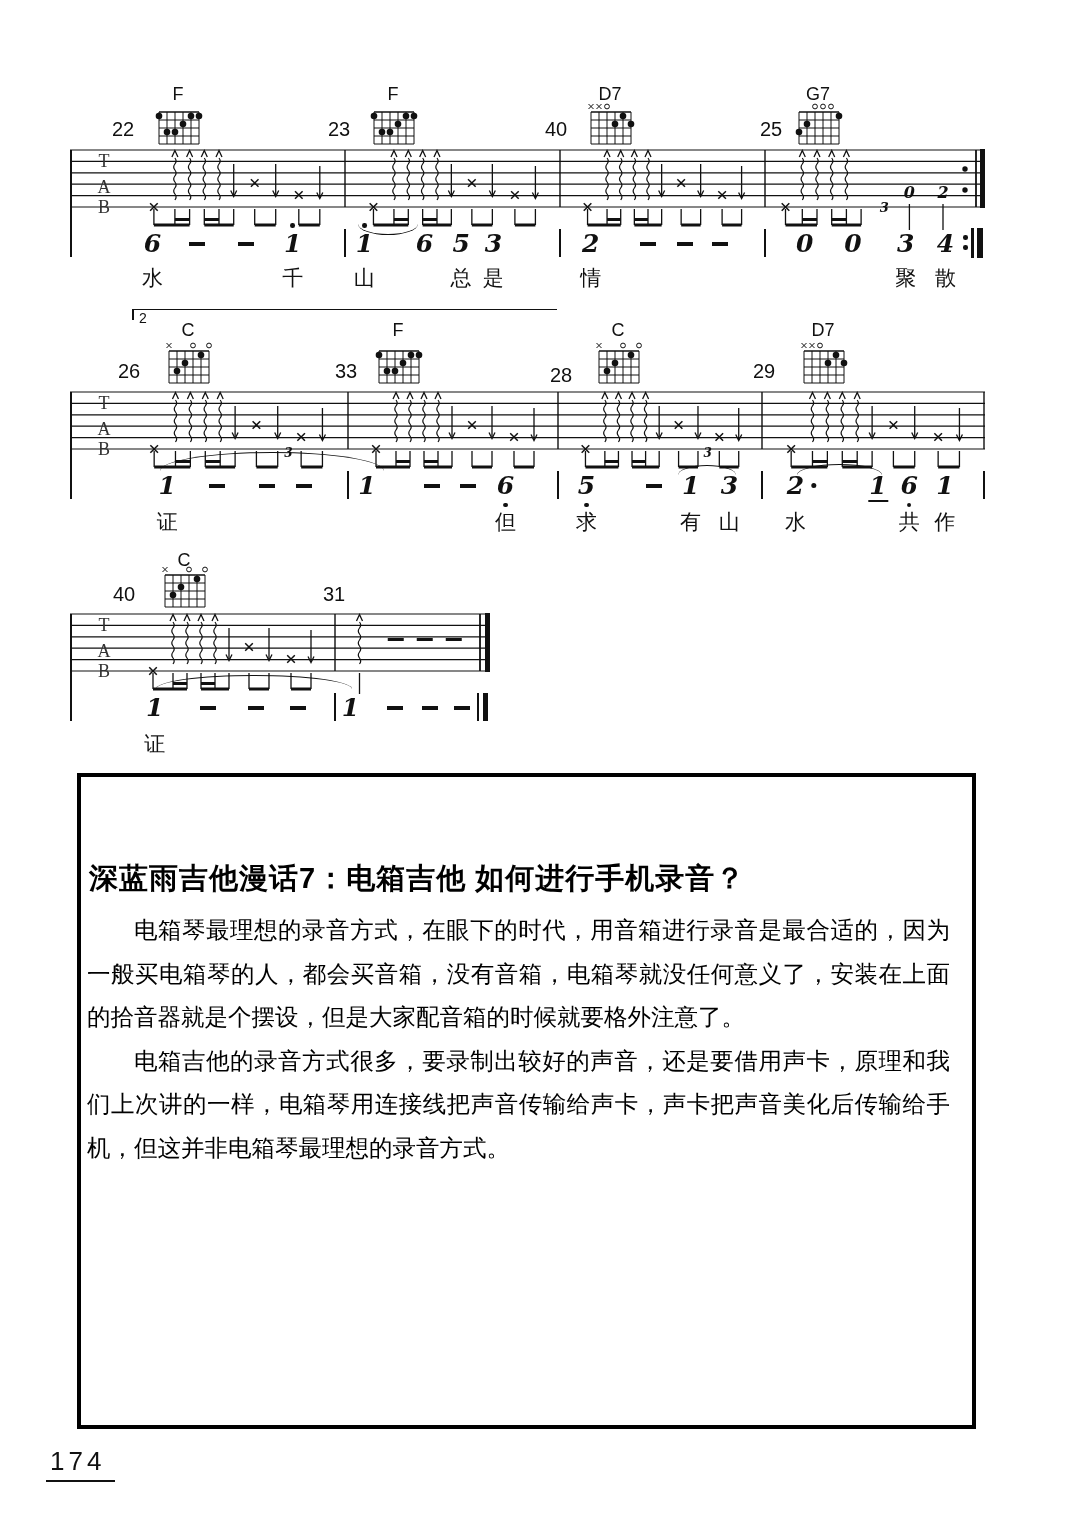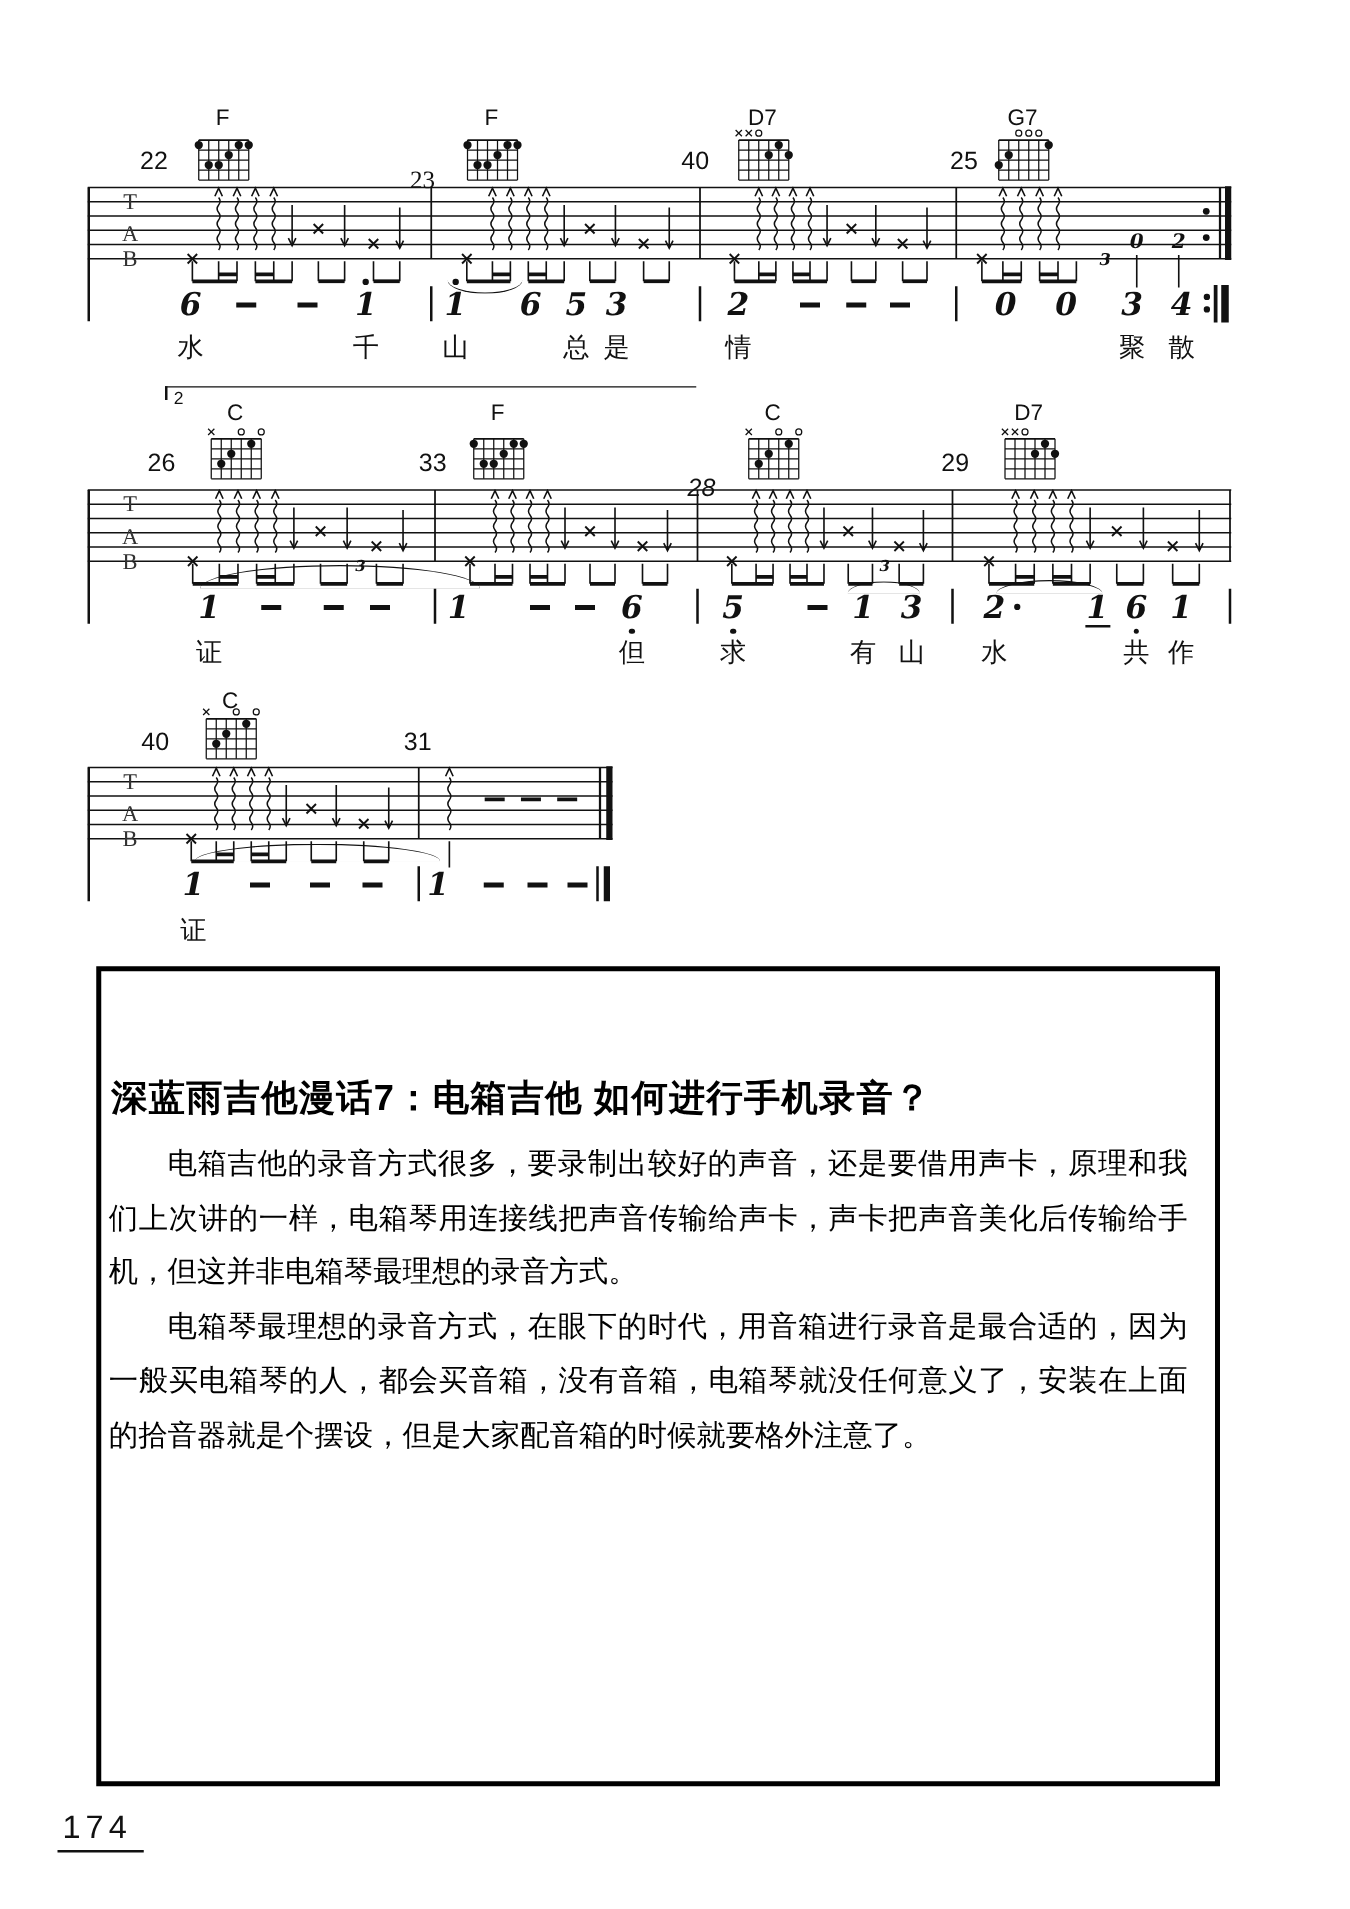--- a/index.html
+++ b/index.html
@@ -238,21 +238,21 @@
           <line x1="9" y1="29" x2="49" y2="29" stroke="#111" stroke-width="1"></line>
           <line x1="9" y1="37" x2="49" y2="37" stroke="#111" stroke-width="1"></line>
           <line x1="9" y1="45" x2="49" y2="45" stroke="#111" stroke-width="1"></line>
           <circle cx="9" cy="17" r="3.3" fill="#111"></circle>
           <circle cx="41" cy="17" r="3.3" fill="#111"></circle>
           <circle cx="49" cy="17" r="3.3" fill="#111"></circle>
           <circle cx="33" cy="25" r="3.3" fill="#111"></circle>
           <circle cx="17" cy="33" r="3.3" fill="#111"></circle>
           <circle cx="25" cy="33" r="3.3" fill="#111"></circle>
         </svg></div>
-      <div class="mnum" style="left: 328px; top: 133px; font-family: Liberation Serif, serif;">23</div>
+      <div class="mnum" style="left: 328px; top: 118px;">23</div>
       <div class="jnote" style="left: 364.35px; top: 231px;"><i class="jdot hi"></i><span class="jd">1</span></div>
       <div class="jnote" style="left: 424.55px; top: 231px;"><span class="jd">6</span></div>
       <div class="jnote" style="left: 461.1px; top: 231px;"><span class="jd">5</span></div>
       <div class="jnote" style="left: 493.35px; top: 231px;"><span class="jd">3</span></div>
       <div class="jbar" style="left: 559px; top: 229px;"></div>
       <div class="clabel" style="left: 586px; top: 84px; width: 48px;">D7</div>
       <div class="cdiag" style="left: 582px; top: 99px;"><svg width="58" height="50" viewBox="0 0 58 50">
           <line x1="9" y1="13" x2="9" y2="45" stroke="#111" stroke-width="1"></line>
           <line x1="17" y1="13" x2="17" y2="45" stroke="#111" stroke-width="1"></line>
           <line x1="25" y1="13" x2="25" y2="45" stroke="#111" stroke-width="1"></line>
@@ -548,21 +548,21 @@
           <line x1="9" y1="37" x2="49" y2="37" stroke="#111" stroke-width="1"></line>
           <line x1="9" y1="45" x2="49" y2="45" stroke="#111" stroke-width="1"></line>
           <circle cx="41" cy="17" r="3.3" fill="#111"></circle>
           <circle cx="25" cy="25" r="3.3" fill="#111"></circle>
           <circle cx="17" cy="33" r="3.3" fill="#111"></circle>
           <circle cx="49" cy="7.5" r="2.4" fill="none" stroke="#111" stroke-width="1"></circle>
           <circle cx="33" cy="7.5" r="2.4" fill="none" stroke="#111" stroke-width="1"></circle>
           <line x1="6.5" y1="5" x2="11.5" y2="10" stroke="#111" stroke-width="1"></line>
           <line x1="6.5" y1="10" x2="11.5" y2="5" stroke="#111" stroke-width="1"></line>
         </svg></div>
-      <div class="mnum" style="left: 550px; top: 380px; font-style: italic;">28</div>
+      <div class="mnum" style="left: 550px; top: 364px;">28</div>
       <div class="jnote" style="left: 586.56px; top: 473px;"><span class="jd">5</span><i class="jdot lo"></i></div>
       <div class="jdash" style="left: 645.88px; top: 484px;"></div>
       <div class="jnote" style="left: 690.6px; top: 473px;"><span class="jd">1</span></div>
       <div class="jnote" style="left: 729.36px; top: 473px;"><span class="jd">3</span></div>
       <div class="jbar" style="left: 761px; top: 471px;"></div>
       <div class="clabel" style="left: 799px; top: 320px; width: 48px;">D7</div>
       <div class="cdiag" style="left: 795px; top: 338px;"><svg width="58" height="50" viewBox="0 0 58 50">
           <line x1="9" y1="13" x2="9" y2="45" stroke="#111" stroke-width="1"></line>
           <line x1="17" y1="13" x2="17" y2="45" stroke="#111" stroke-width="1"></line>
           <line x1="25" y1="13" x2="25" y2="45" stroke="#111" stroke-width="1"></line>
@@ -693,18 +693,18 @@
       <div class="jdash" style="left: 421.55px; top: 706px;"></div>
       <div class="jdash" style="left: 454.1px; top: 706px;"></div>
       <div class="jbar" style="left: 477px; top: 693px;"></div>
       <div class="jbar thickbar" style="left: 483px; top: 693px;"></div>
       <div class="lyric" style="left: 154.8px; top: 730px;">证</div>
       <div class="arc frown" style="left: 156px; top: 675px; width: 196px; height: 13px;"></div>
     </section>
 
   <section class="article">
     <h2>深蓝雨吉他漫话7：电箱吉他 如何进行手机录音？</h2>
+    <p>电箱琴最理想的录音方式，在眼下的时代，用音箱进行录音是最合适的，因为一般买电箱琴的人，都会买音箱，没有音箱，电箱琴就没任何意义了，安装在上面的拾音器就是个摆设，但是大家配音箱的时候就要格外注意了。</p>
     <p>电箱吉他的录音方式很多，要录制出较好的声音，还是要借用声卡，原理和我们上次讲的一样，电箱琴用连接线把声音传输给声卡，声卡把声音美化后传输给手机，但这并非电箱琴最理想的录音方式。</p>
-    <p>电箱琴最理想的录音方式，在眼下的时代，用音箱进行录音是最合适的，因为一般买电箱琴的人，都会买音箱，没有音箱，电箱琴就没任何意义了，安装在上面的拾音器就是个摆设，但是大家配音箱的时候就要格外注意了。</p>
   </section>
 
   <div class="pagenum">174</div>
 </div>
 
 </body></html>

